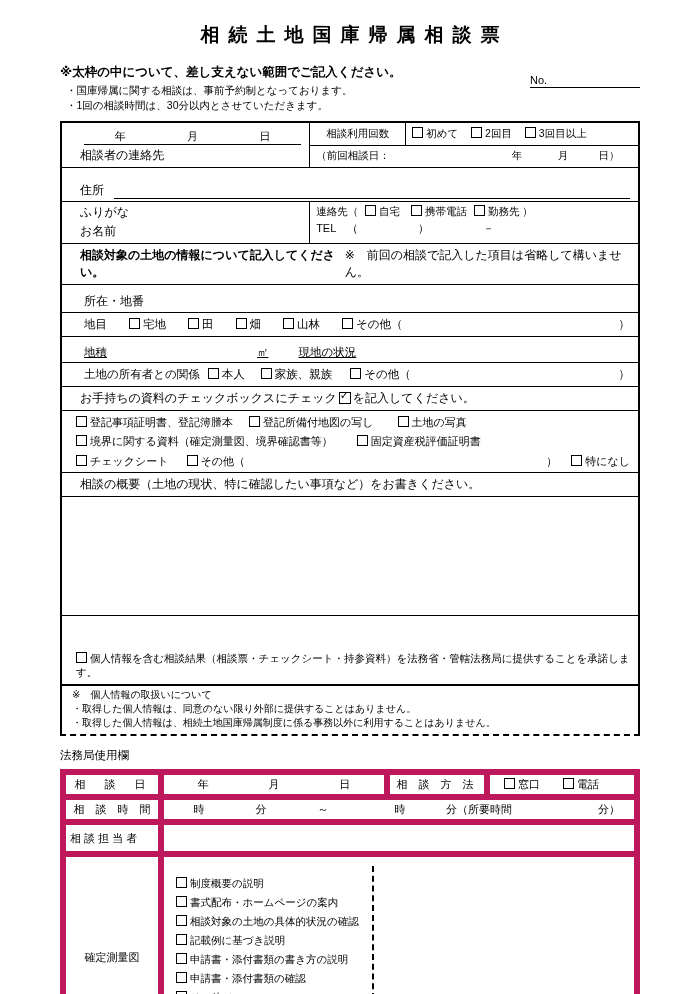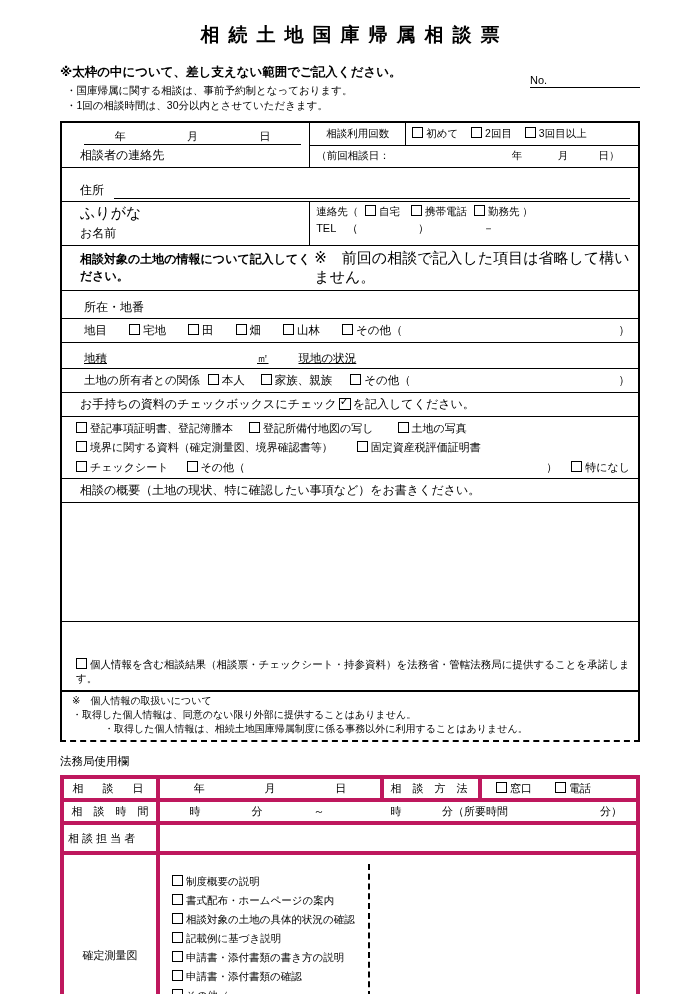--- a/index.html
+++ b/index.html
@@ -25,30 +25,30 @@
     position:relative;margin:8px 0 0 60px;width:580px;
     border:2px solid #000;box-sizing:border-box;
   }
   .row{display:flex;border-bottom:1px solid #000;box-sizing:border-box;}
   .row:last-child{border-bottom:none;margin-top:32px;}
   .cell{box-sizing:border-box;position:relative;}
   .bl{border-left:1px solid #000;}
   .bb{border-bottom:1px solid #000;}
   .pad{padding:3px 6px;}
   .lbl{font-size:12px;}
-  .xs{font-size:15px;}
+  .xs{font-size:12px;}
   .cb{display:inline-block;width:9px;height:9px;border:1px solid #000;
       vertical-align:-1px;margin-right:3px;background:#fff;}
   .cbk{display:inline-block;width:10px;height:10px;border:1px solid #000;
       vertical-align:-1.5px;margin:0 2px;position:relative;background:#fff;}
   .cbk:after{content:"✓";position:absolute;left:0px;top:-4px;font-size:11px;}
   .free{height:118px;}
   
   .btable{margin:6px 0 0 60px;width:580px;border-collapse:collapse;}
-  .btable td{border:4px solid #be185d;font-size:11px;padding:2px 4px;vertical-align:middle;}
+  .btable td{border:6px solid #be185d;font-size:11px;padding:2px 4px;vertical-align:middle;}
   .houmu{margin:12px 0 0 60px;font-size:11.5px;}
   .spaced{letter-spacing:4px;}
   .reqlist{font-size:10.5px;line-height:19px;}
   .reqlist div{white-space:nowrap;}
 </style>
 </head>
 <body>
 
 <div class="page">
 
@@ -214,21 +214,21 @@
     <div class="row">
       <div class="cell" style="width:578px;padding:4px 8px 4px 14px;box-sizing:border-box;font-size:10.5px;">
         <span class="cb"></span><span>個人情報を含む相談結果（相談票・チェックシート・持参資料）を法務省・管轄法務局に提供することを承諾します。</span>
       </div>
     </div>
   </div>
 
   <div style="margin:0 0 0 60px;width:580px;box-sizing:border-box;border-left:2px solid #000;border-right:2px solid #000;border-bottom:2px dashed #000;padding:2px 8px 4px 10px;">
     <div style="font-size:10px;">※　個人情報の取扱いについて</div>
     <div style="font-size:10px;">・取得した個人情報は、同意のない限り外部に提供することはありません。</div>
-    <div style="font-size:10px;margin-left:32px;">・取得した個人情報は、相続土地国庫帰属制度に係る事務以外に利用することはありません。</div>
+    <div style="font-size:10px;">・取得した個人情報は、相続土地国庫帰属制度に係る事務以外に利用することはありません。</div>
   </div>
 
   <div class="houmu">法務局使用欄</div>
 
   <table class="btable">
     <tbody>
         <tr>
       <td style="width:84px;text-align:center;" class="spaced">相　談　日</td>
       <td style="width:212px;">
         <div style="display:flex;">

